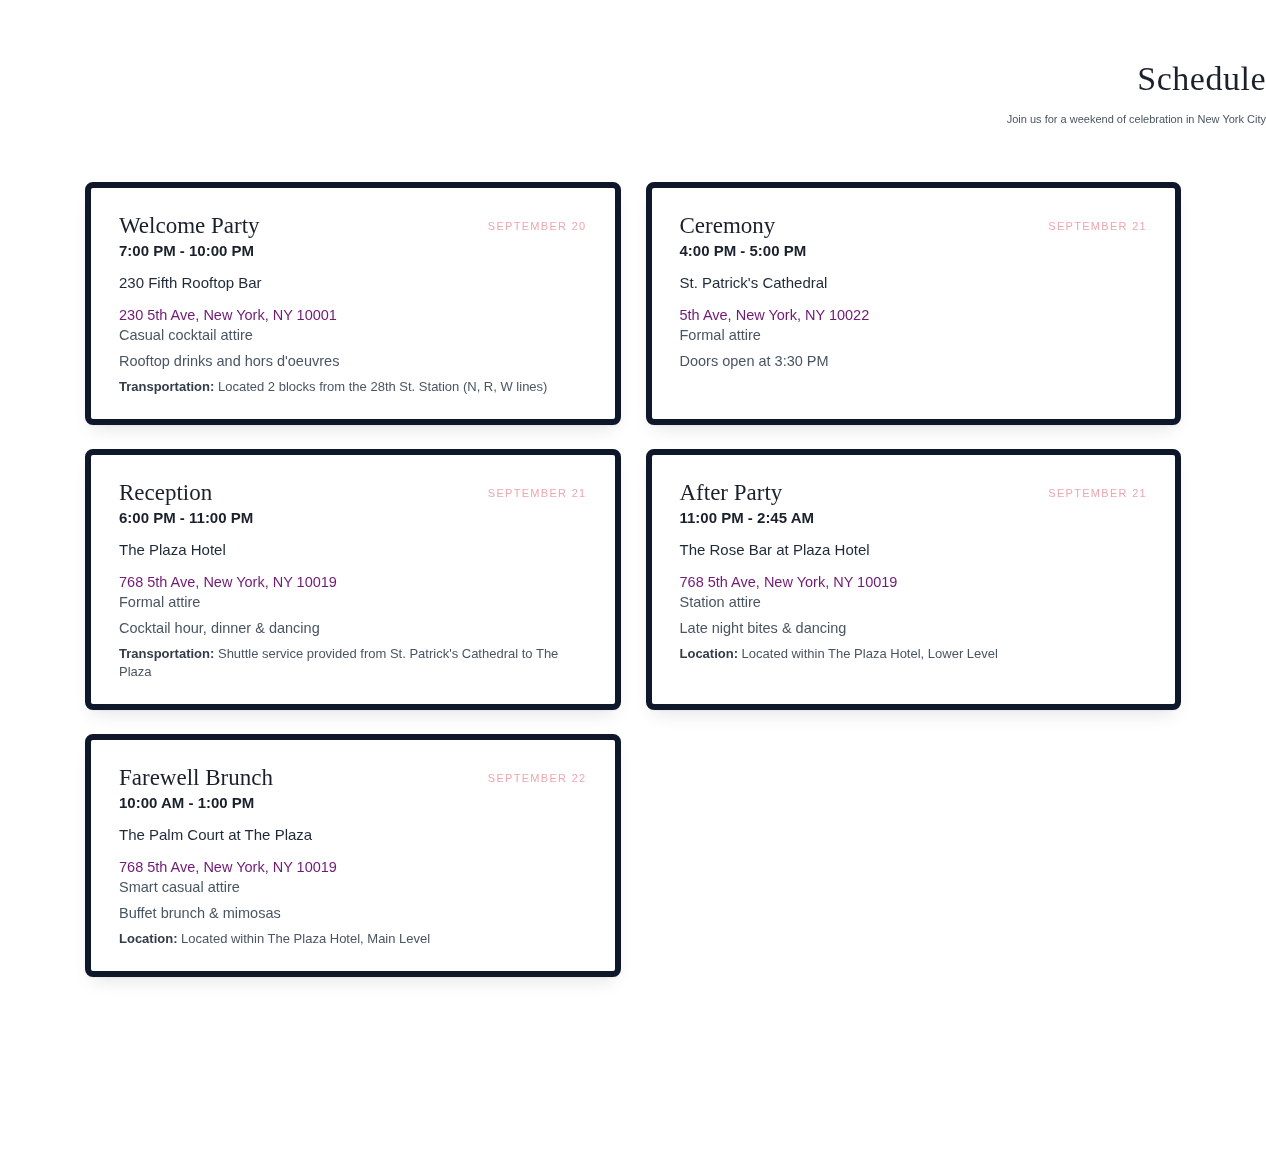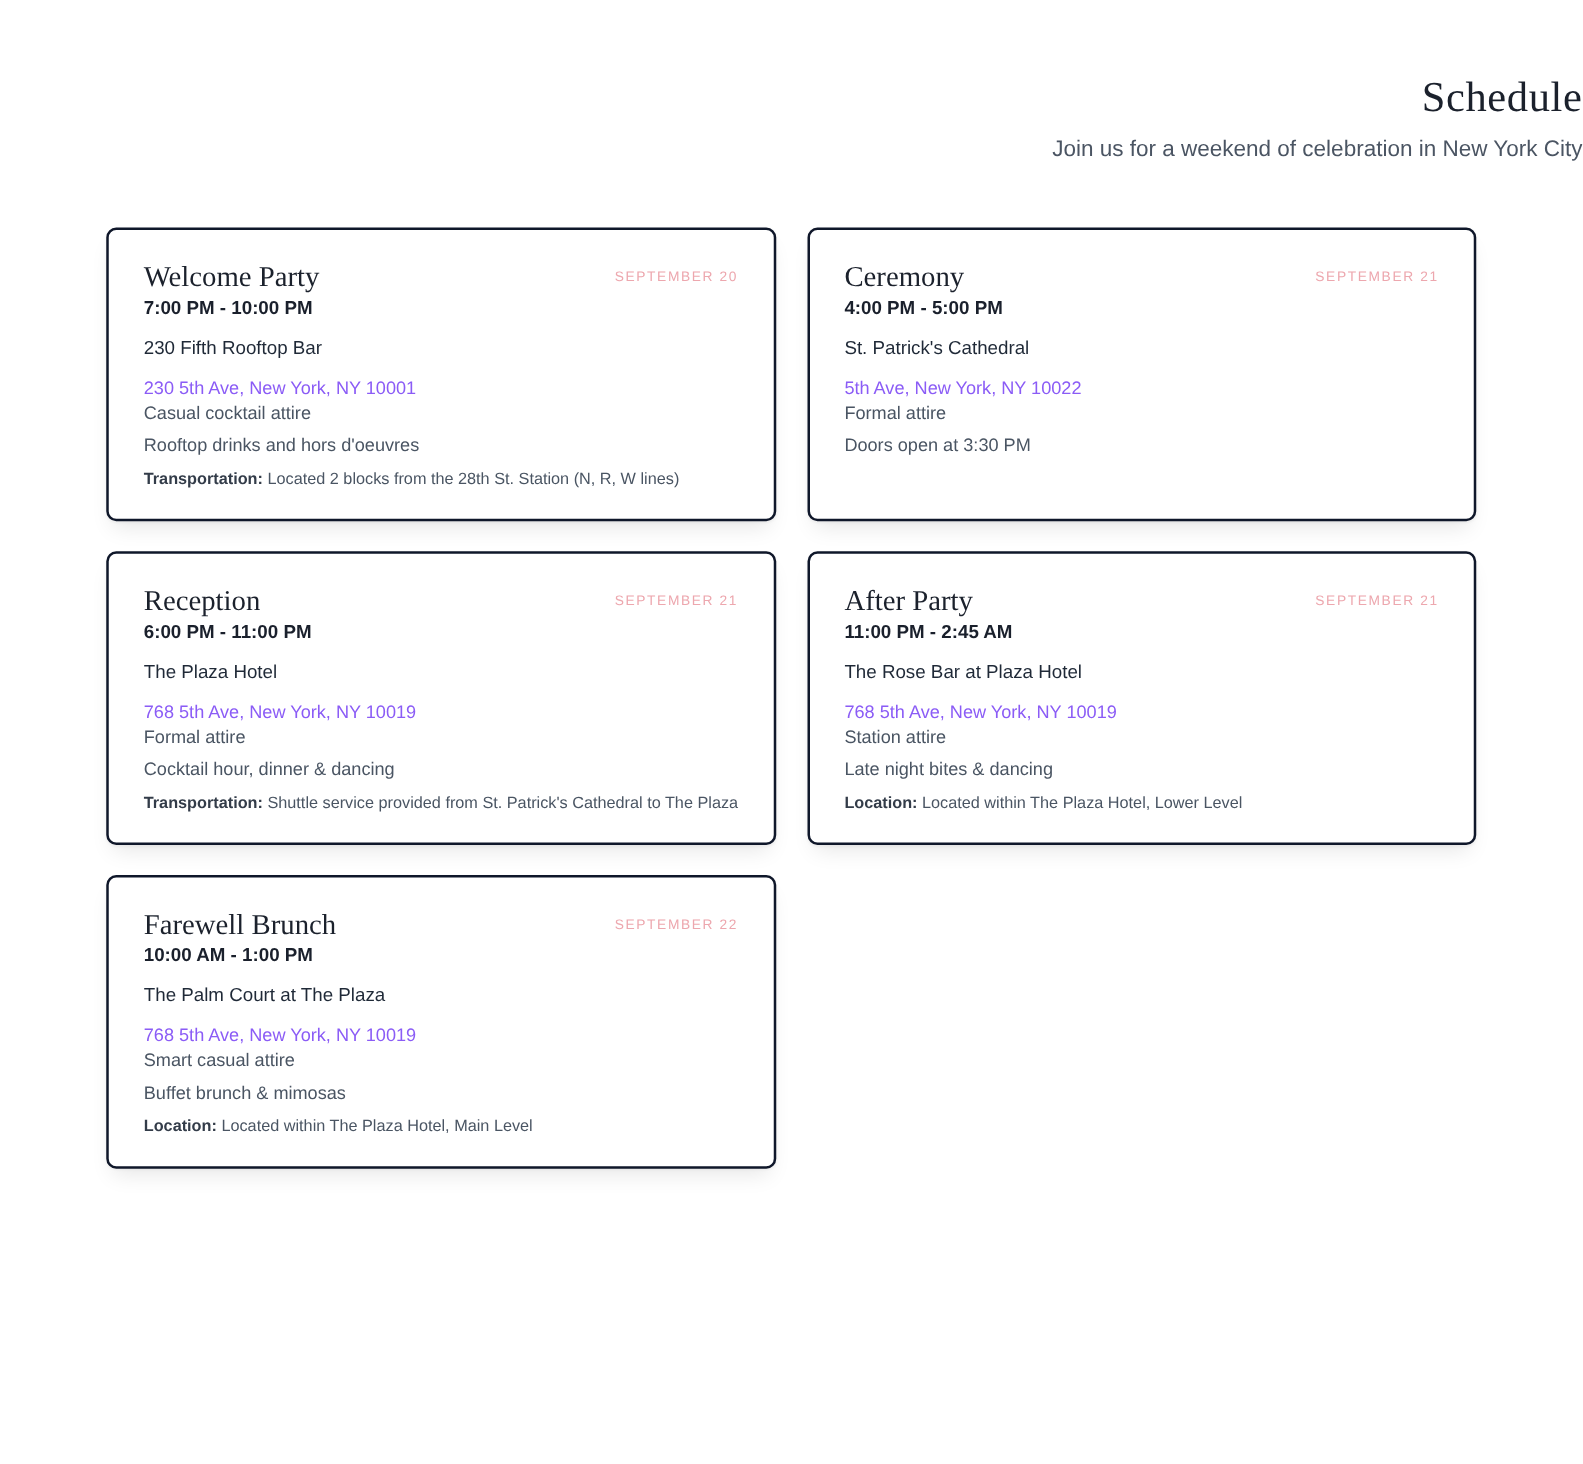--- a/index.html
+++ b/index.html
@@ -17,37 +17,37 @@
   .page-title {
     font-family: "Liberation Serif", "DejaVu Serif", serif;
     font-size: 34px;
     font-weight: 500;
     line-height: 42px;
     color: #1b212c;
     letter-spacing: 0.5px;
   }
   .page-subtitle {
     margin-top: 9px;
-    font-size: 18px;
+    font-size: 11px;
     line-height: 20px;
     color: #4b5563;
   }
 
   .events-grid {
     width: 1096px;
     margin: 53px auto 0;
     display: grid;
     grid-template-columns: 1fr 1fr;
     gap: 24px 25px;
     padding-bottom: 155px;
   }
 
   .event-card {
     background: #ffffff;
-    border: 2px solid #0f172a;
+    border: 6px solid #0f172a;
     border-radius: 8px;
     padding: 23px 28px 23px;
     box-shadow: 0 1px 2px rgba(0,0,0,0.04), 0 10px 18px -6px rgba(0,0,0,0.10);
   }
 
   .card-head {
     display: flex;
     align-items: center;
     justify-content: space-between;
   }
@@ -76,21 +76,21 @@
   .event-venue {
     margin-top: 12px;
     font-size: 15px;
     line-height: 20px;
     color: #1f2937;
   }
   .event-address {
     margin-top: 12px;
     font-size: 14.5px;
     line-height: 20px;
-    color: #8b5cf6;
+    color: #701a75;
   }
   .event-attire {
     font-size: 14.5px;
     line-height: 20px;
     color: #4a5563;
   }
   .event-desc {
     margin-top: 6px;
     font-size: 14.5px;
     line-height: 20px;

